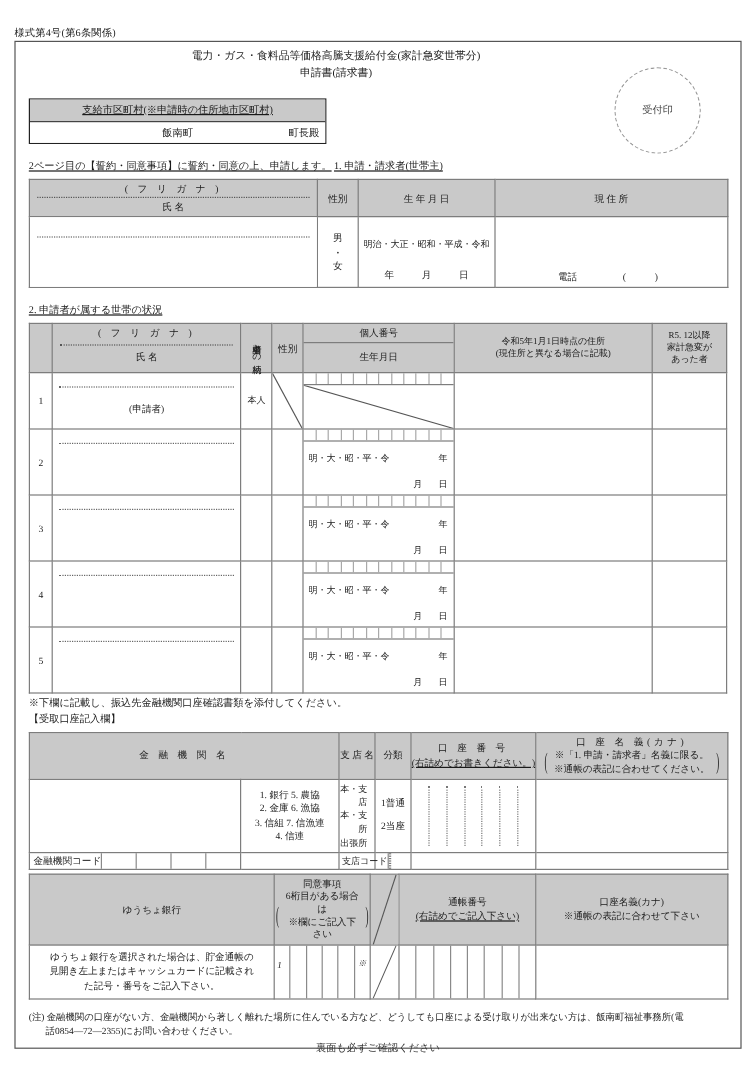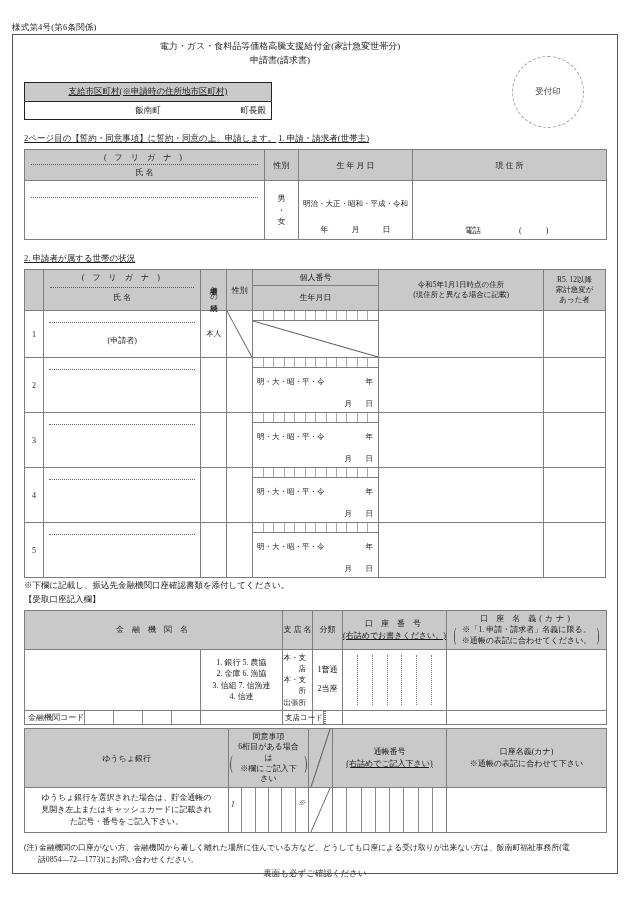--- a/index.html
+++ b/index.html
@@ -845,20 +845,20 @@
         </td>
         <td></td>
       </tr>
     </tbody>
       </table>
 
     
     <div class="note">
       <span>(注)</span>
       <span>金融機関の口座がない方、金融機関から著しく離れた場所に住んでいる方など、どうしても口座による受け取りが出来ない方は、飯南町福祉事務所(電</span>
-      <span class="ind">話0854―72―1773)にお問い合わせください。</span>
+      <span class="ind">話0854―72―2355)にお問い合わせください。</span>
     </div>
 
   </div>
 
   <div class="footer-note">裏面も必ずご確認ください</div>
 
 </div>
 
 </body></html>

